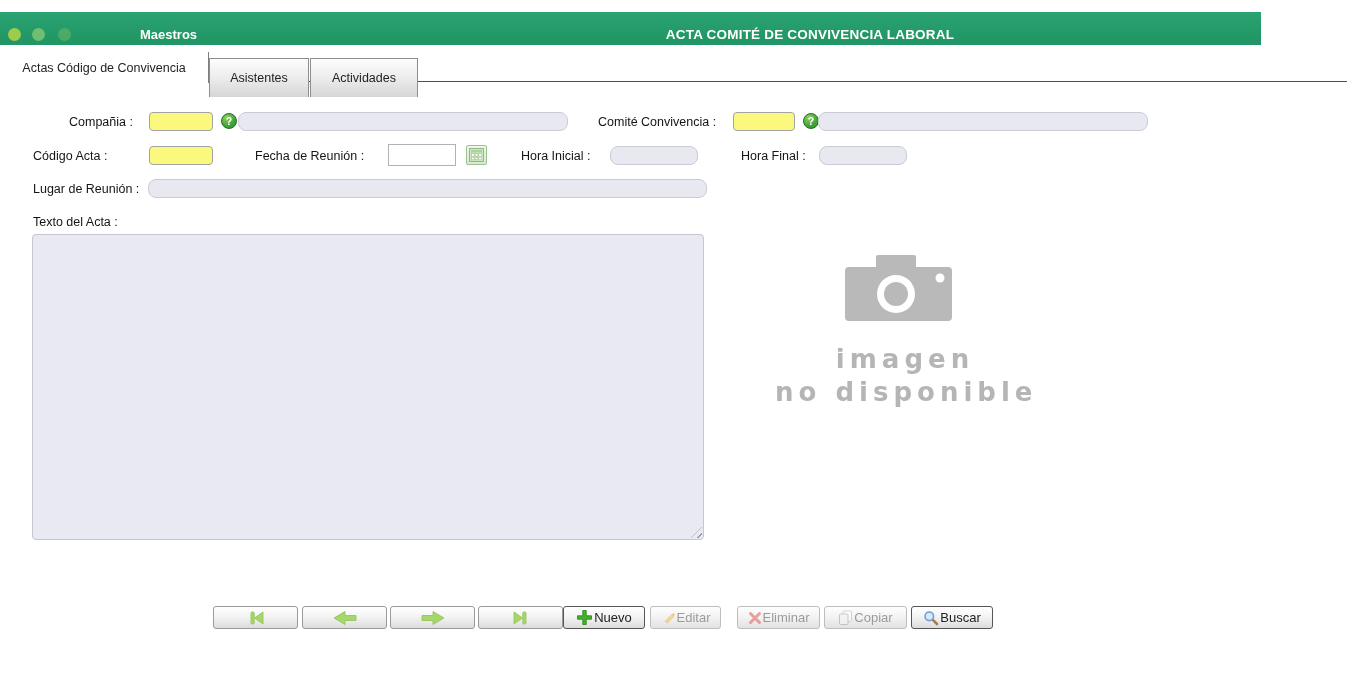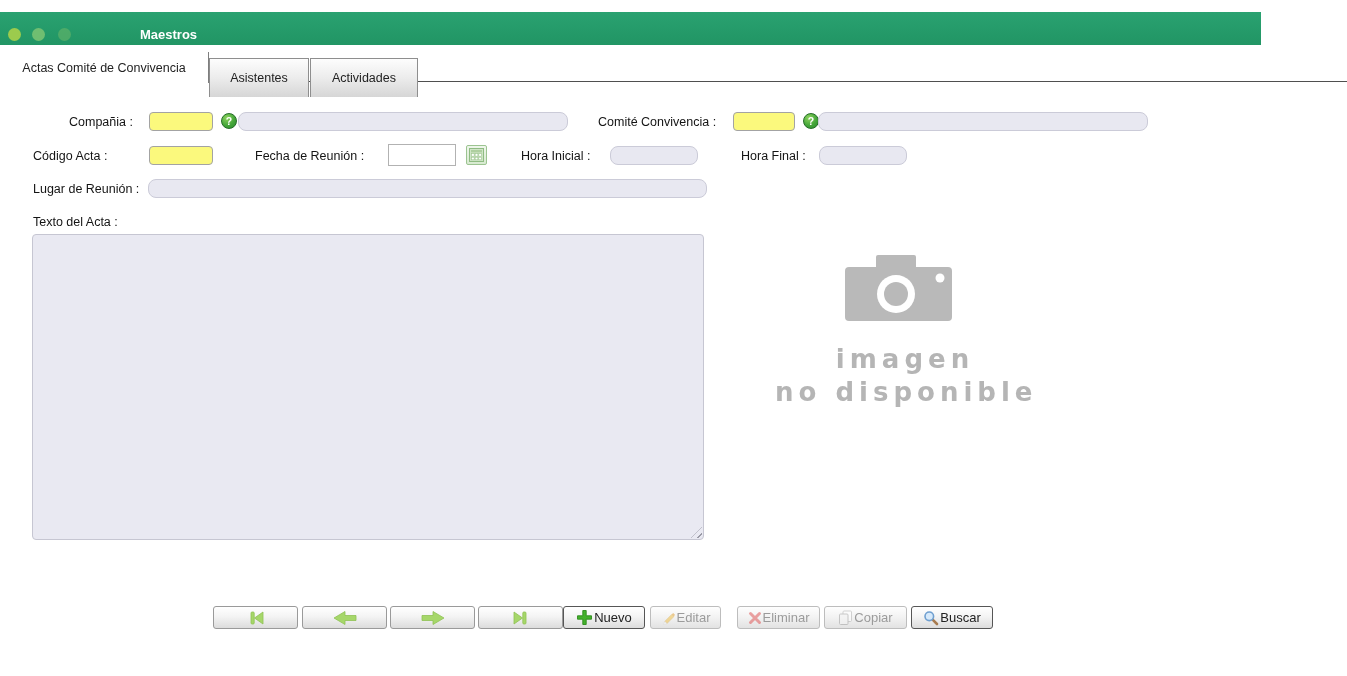--- a/index.html
+++ b/index.html
@@ -104,26 +104,27 @@
 </head>
 <body>
 
 <div class="screen">
 
   <div class="titlebar">
     <span class="dot dot1"></span>
     <span class="dot dot2"></span>
     <span class="dot dot3"></span>
     <div class="app-title">Maestros</div>
+    <div class="form-title">ACTA COMITÉ DE CONVIVENCIA LABORAL</div>
   </div>
 
   <div class="tabbar">
     <div class="baseline"></div>
     <div class="tab tab-active">
-      <span>Actas Comité de Convivencia</span>
+      <span>Actas Código de Convivencia</span>
     </div>
     <div class="tab tab-idle tab-asistentes">
       <span>Asistentes</span>
     </div>
     <div class="tab tab-idle tab-actividades">
       <span>Actividades</span>
     </div>
   </div>
 
   <span class="lbl" style="left:33px;top:115px;margin-left:36px;">Compañia :</span>

